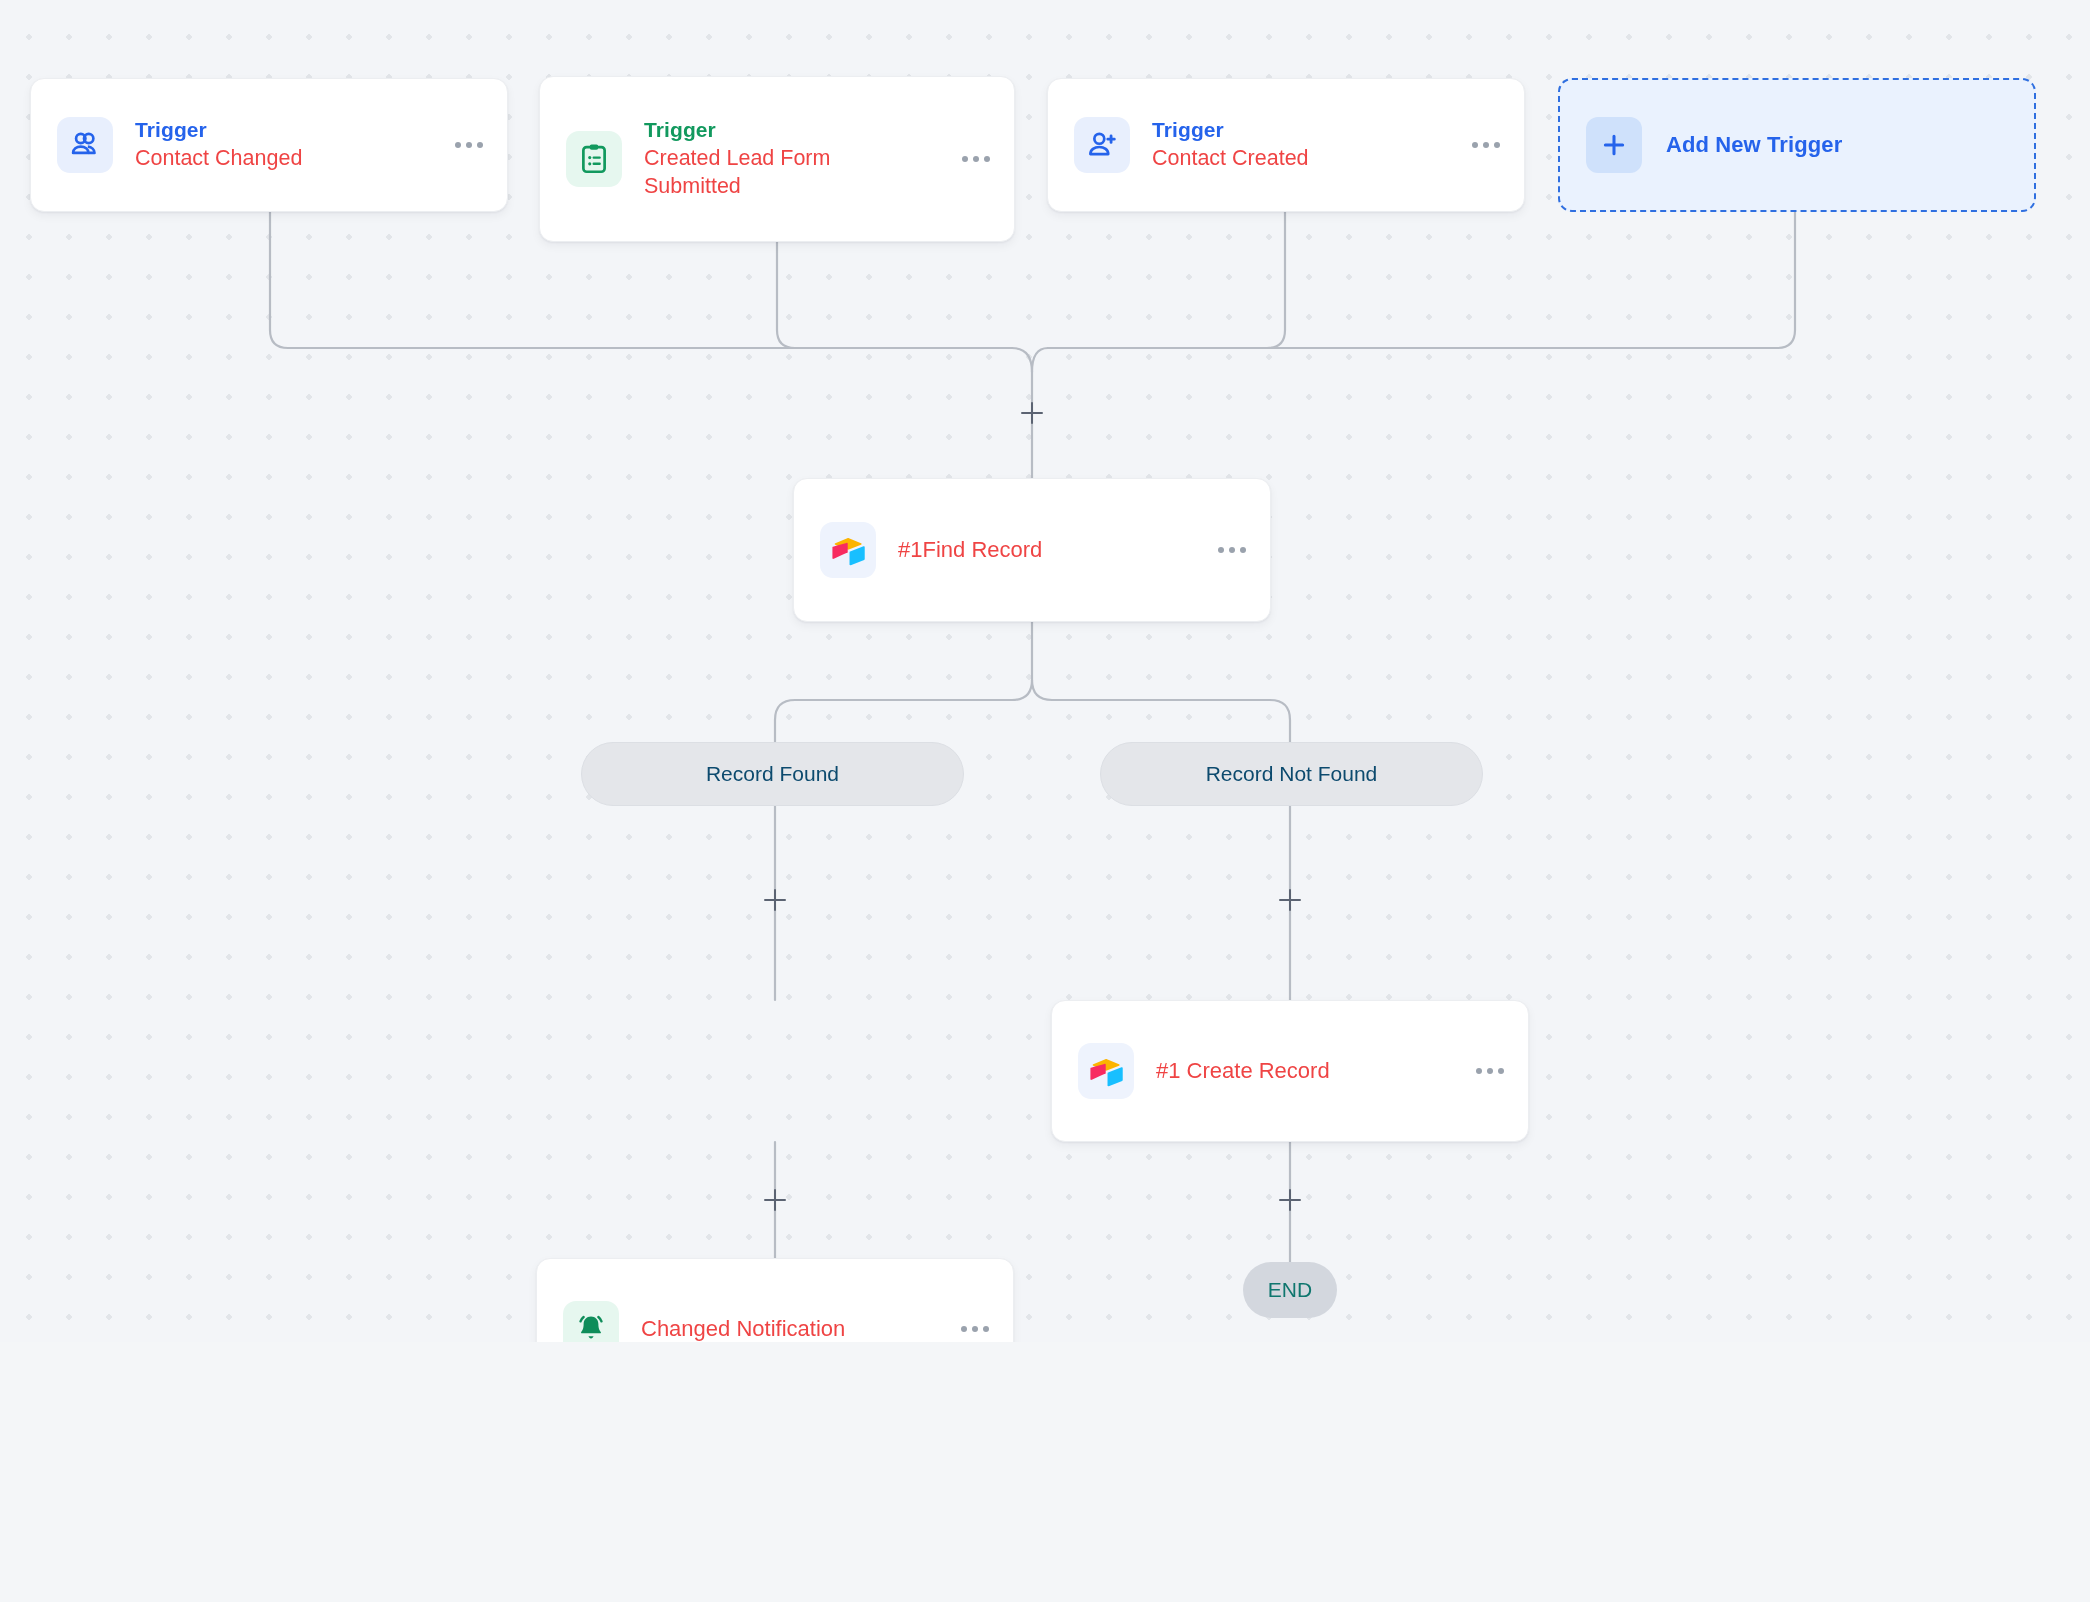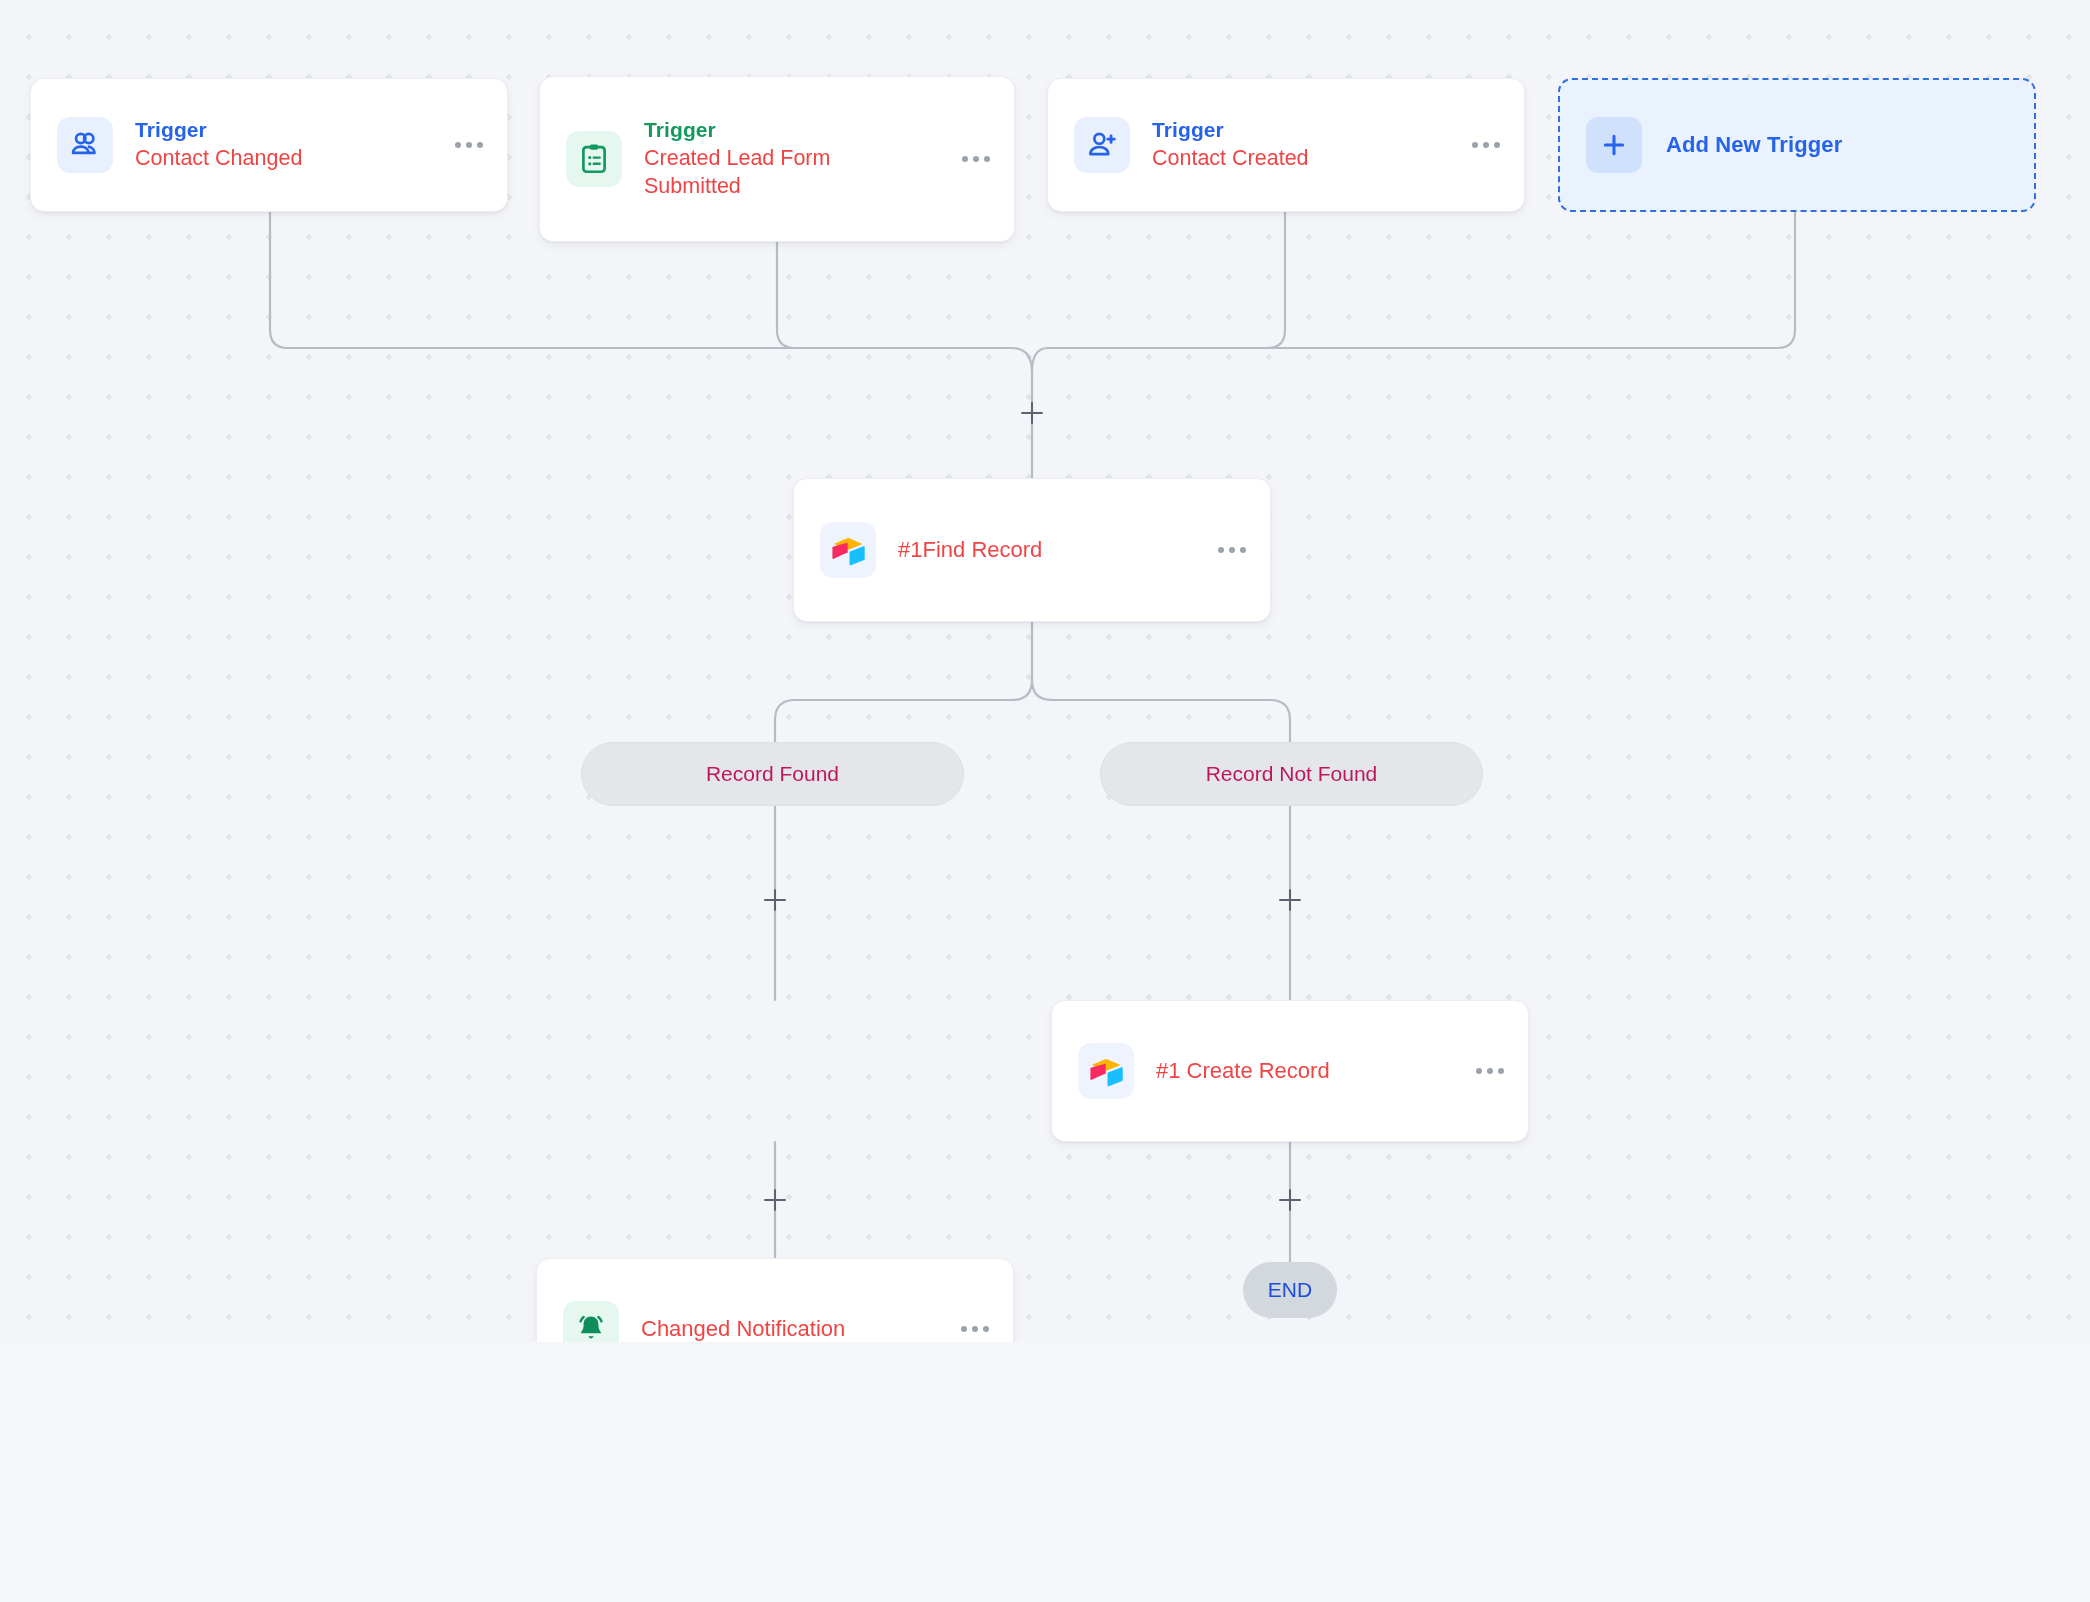--- a/index.html
+++ b/index.html
@@ -132,33 +132,33 @@
   .pill {
     position: absolute;
     background: #e4e6ea;
     border: 1px solid #dcdfe4;
     border-radius: 999px;
     box-sizing: border-box;
     display: flex;
     align-items: center;
     justify-content: center;
     font-size: 21px;
-    color: #be185d;
+    color: #0c4a6e;
   }
 
   .end-pill {
     position: absolute;
     background: #d3d7de;
     border-radius: 999px;
     box-sizing: border-box;
     display: flex;
     align-items: center;
     justify-content: center;
     font-size: 21px;
-    color: #1d4ed8;
+    color: #0f766e;
   }
 
   
   .plus-handle {
     position: absolute;
     width: 26px;
     height: 26px;
     display: flex;
     align-items: center;
     justify-content: center;

